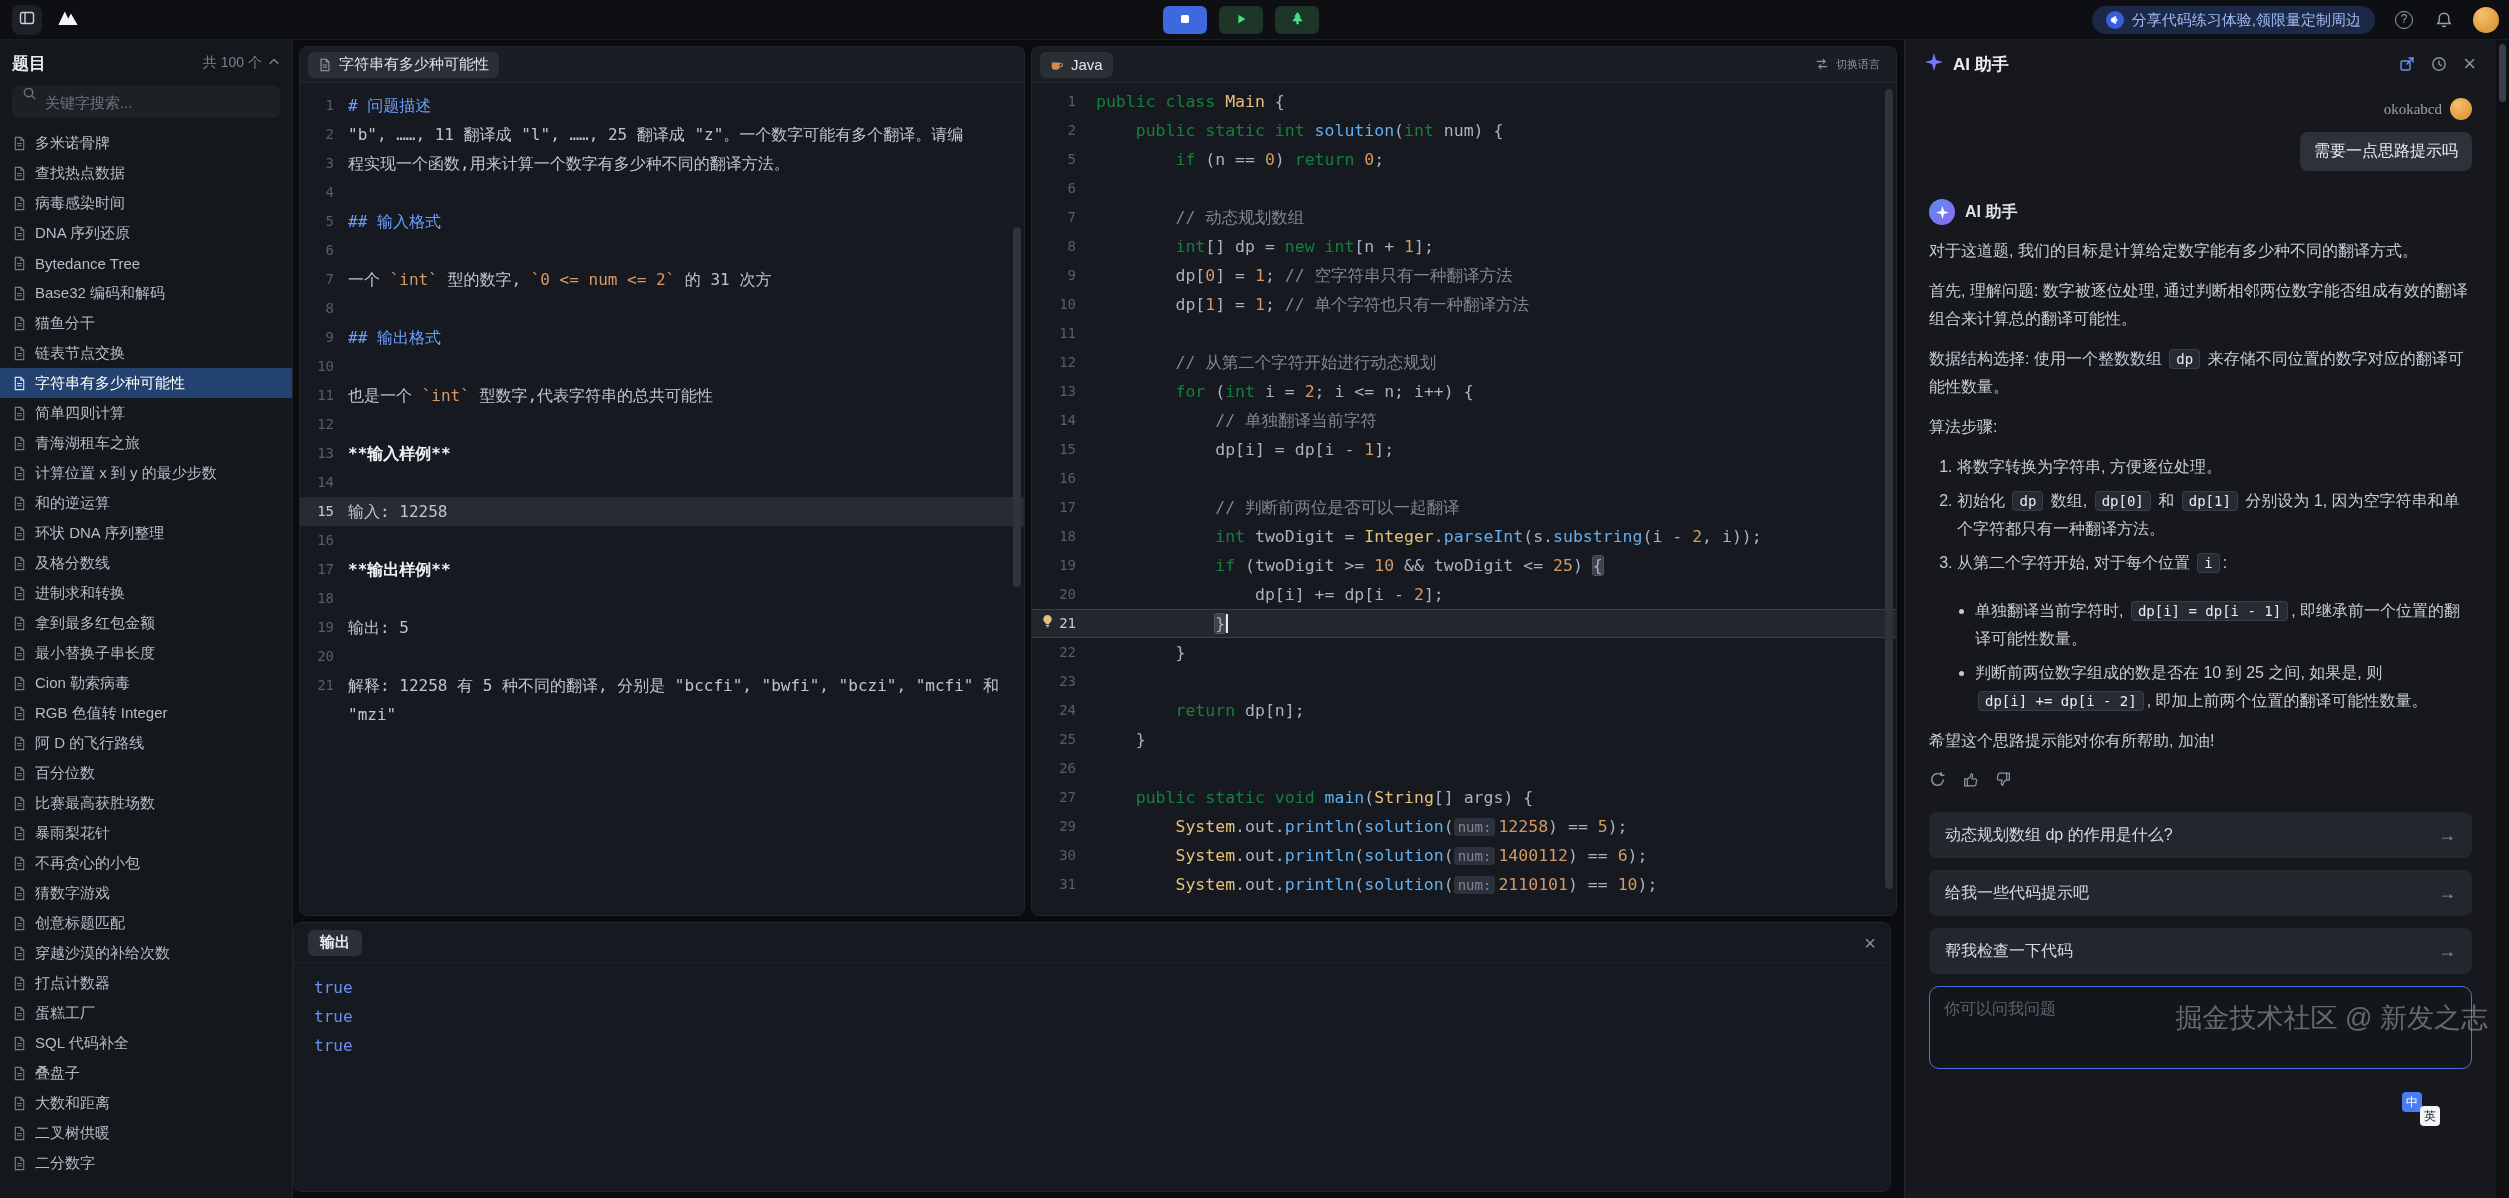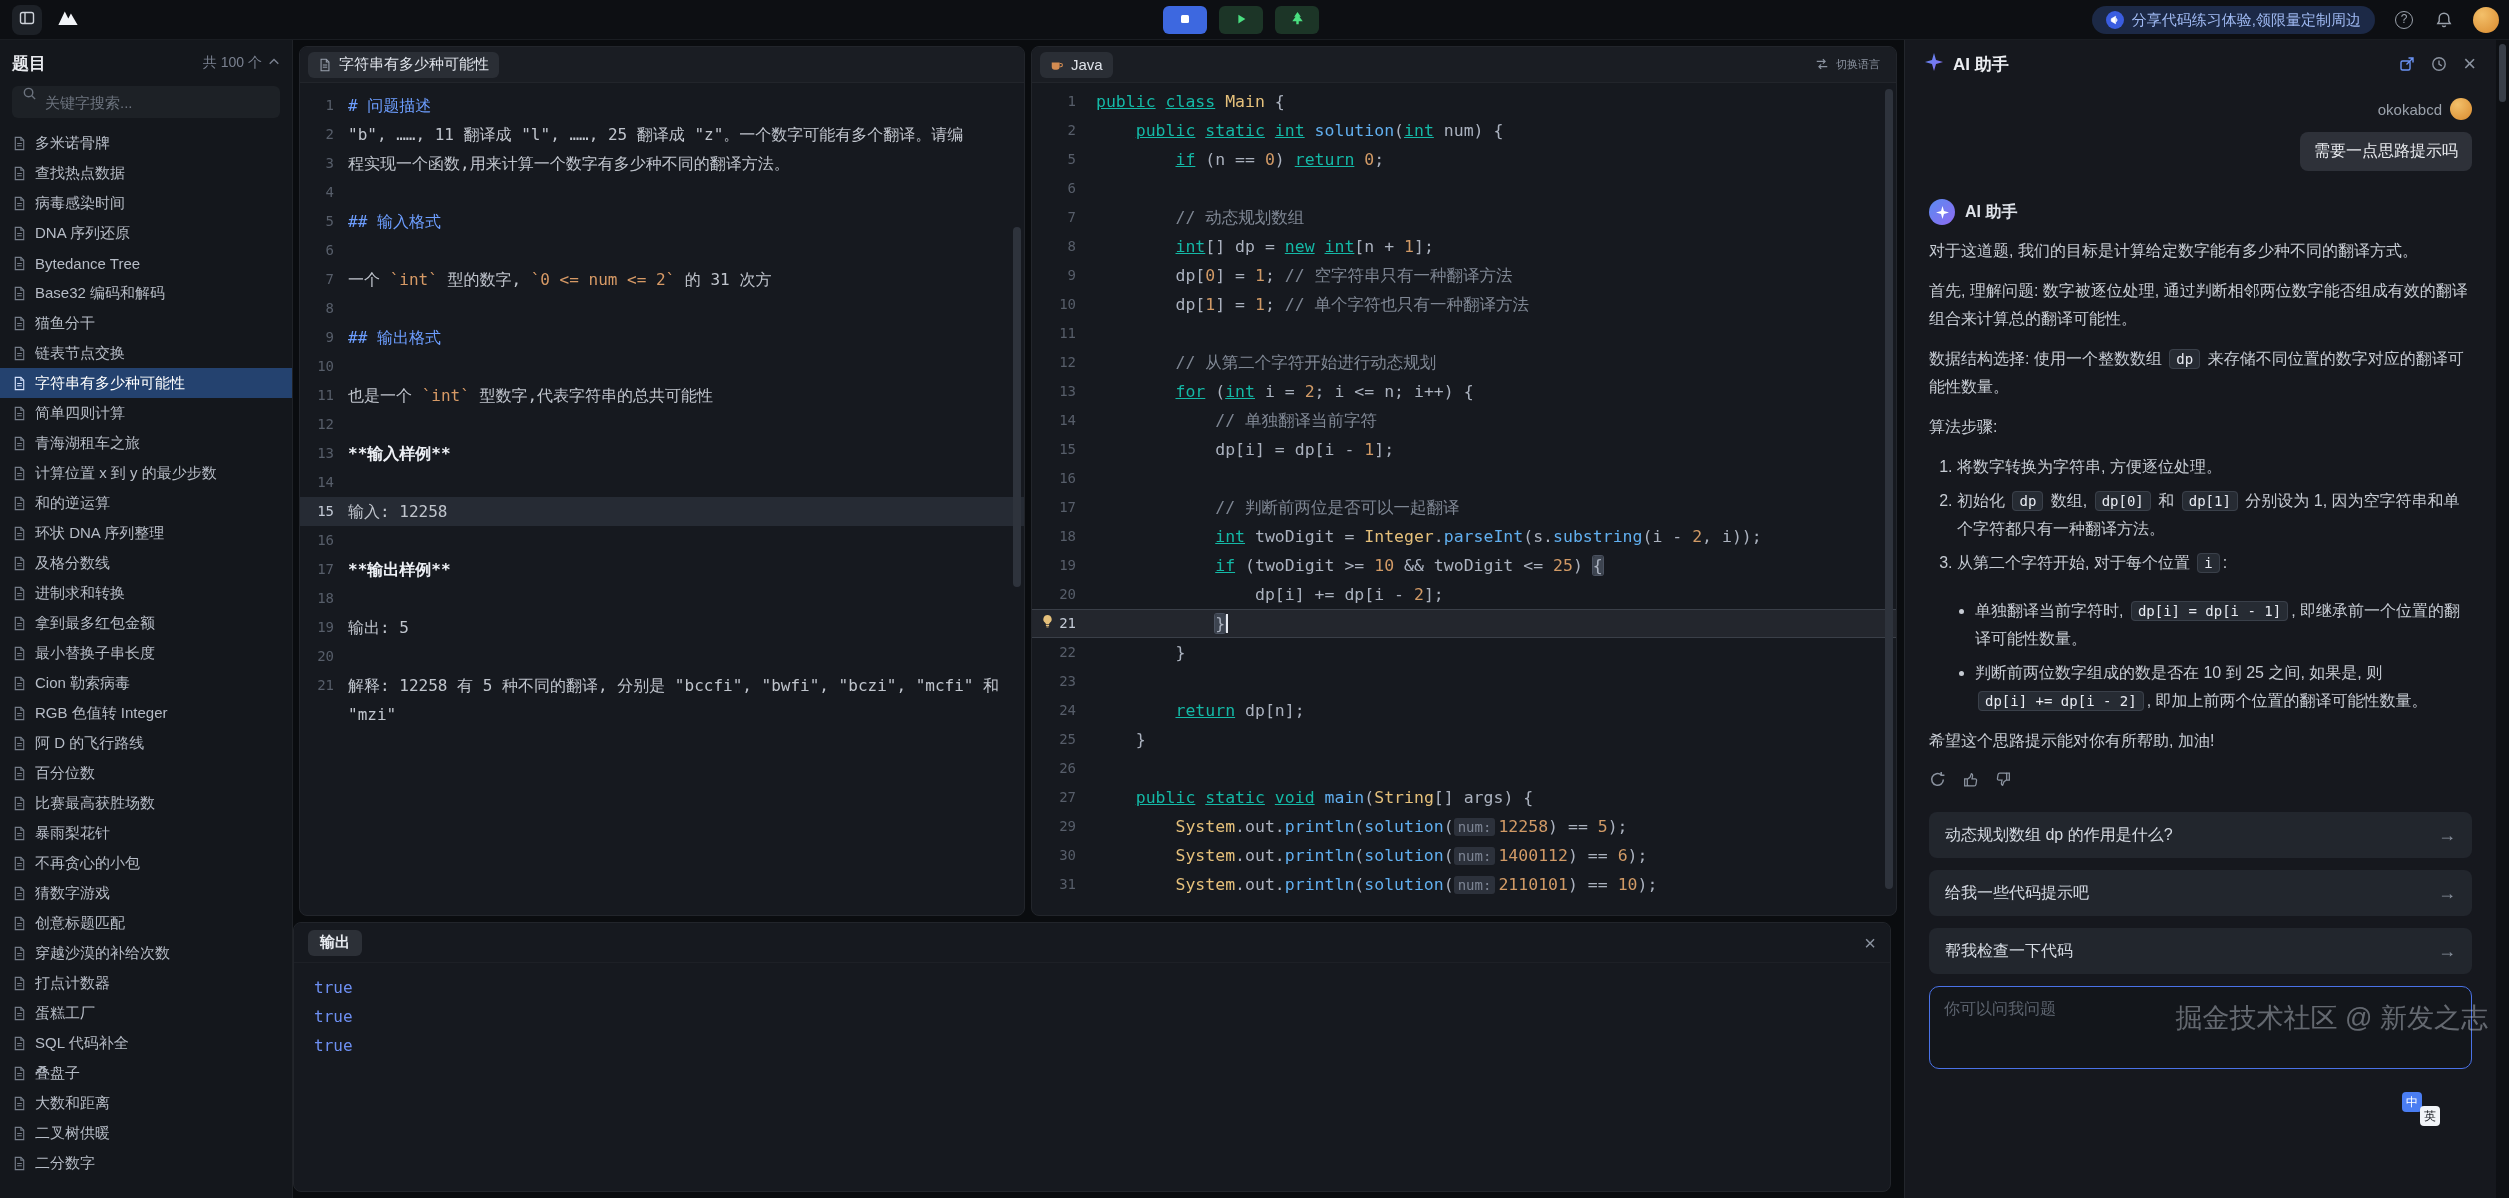--- a/index.html
+++ b/index.html
@@ -76,21 +76,21 @@
   
   .code-panel { left:1031px; top:46px; width:866px; height:870px; }
   .code-head-right { margin-left:auto; margin-right:8px; display:flex; align-items:center; gap:7px;
     font-size:11px; color:#8b93a0; cursor:pointer; }
   .code-body { position:relative; padding-top:4px; }
   .code-row { display:flex; height:29px; line-height:29px;
     font-family:"DejaVu Sans Mono",monospace; font-size:16.5px; }
   .code-gut { width:64px; text-align:right; padding-right:20px; color:#575e6a;
     font-size:14px; flex:none; position:relative; }
   .code-content { white-space:pre; color:#abb2bf; }
-  .tk-k { color:#14b8a6;text-decoration:underline; } .tk-f { color:#61afef; } .tk-y { color:#e5c07b; }
+  .tk-k { color:#15803d; } .tk-f { color:#61afef; } .tk-y { color:#e5c07b; }
   .tk-n { color:#d19a66; } .tk-c { color:#7f8794; } .tk-v { color:#abb2bf; } .tk-p { color:#abb2bf; }
   .tk-h { background:#2c313b; color:#7d8594; border-radius:3px; padding:1px 4px; margin-right:3px; font-size:14px; }
   .tk-b { background:#3d4450; border-radius:2px; box-shadow:0 0 0 1px #4b5260; }
   .code-row.cur { background:#23262d; box-shadow:inset 0 1px 0 #3a3f48, inset 0 -1px 0 #3a3f48; }
   .code-row.cur .code-gut { color:#c3cad6; }
   .bulb { position:absolute; left:8px; top:5px; display:flex; cursor:pointer; }
   .caret { display:inline-block; width:2px; height:19px; background:#e8ebf1;
     vertical-align:-4px; margin-left:1px; }
 
   
@@ -108,21 +108,21 @@
   .ai-panel { position:absolute; left:1904px; top:40px; width:592px; height:1158px;
     background:#16181e; border-left:1px solid #23262c; display:flex; flex-direction:column; }
   .ai-head { height:48px; flex:none; display:flex; align-items:center; padding:0 20px; gap:10px; }
   .ai-head-title { font-size:17px; font-weight:bold; color:#eceef2; }
   .ai-head-icons { margin-left:auto; display:flex; gap:16px; align-items:center; }
   .ai-head-icons .hic { display:flex; cursor:pointer; color:#8b93a0; }
   .hic.blue { color:#6b93f5; }
   .ai-close { font-size:22px; color:#8b93a0; cursor:pointer; line-height:1; }
   .ai-scroll { flex:1; overflow:hidden; padding:0 24px; position:relative; }
   .ai-userrow { display:flex; justify-content:flex-end; align-items:center; gap:8px; margin-top:10px; }
-  .ai-username { font-size:15px; color:#9aa1ab; }
+  .ai-username { font-size:15px; color:#9aa1ab;font-family:Liberation Serif, serif; }
   .ai-uavatar { width:22px; height:22px; border-radius:50%;
     background:radial-gradient(circle at 35% 30%, #f3c06a, #d98a2e); }
   .ai-bubble-wrap { display:flex; justify-content:flex-end; margin-top:12px; }
   .ai-bubble { background:#2e3139; border-radius:8px; padding:9px 14px; font-size:16px; color:#e8eaee; }
   .ai-labelrow { display:flex; align-items:center; gap:10px; margin-top:28px; }
   .ai-avatar { width:26px; height:26px; border-radius:50%;
     background:linear-gradient(135deg,#5a8bf0,#8e6bf2); display:flex; align-items:center; justify-content:center; }
   .ai-label { font-size:16px; font-weight:bold; color:#dfe3ea; }
   .ai-blocks { margin-top:6px; }
   .ai-p { margin:12px 0; font-size:16px; line-height:28px; color:#c6cbd3; }

